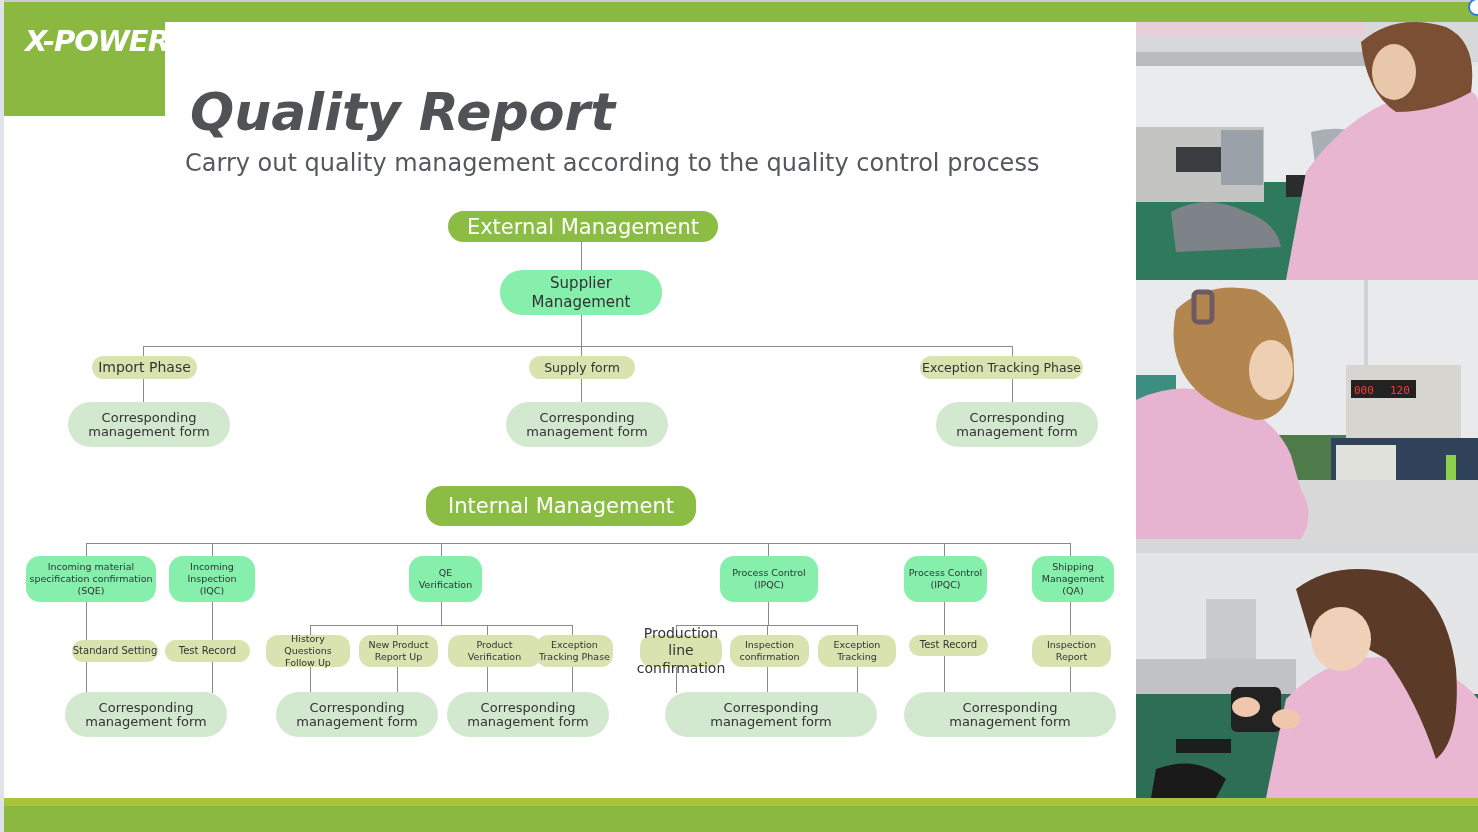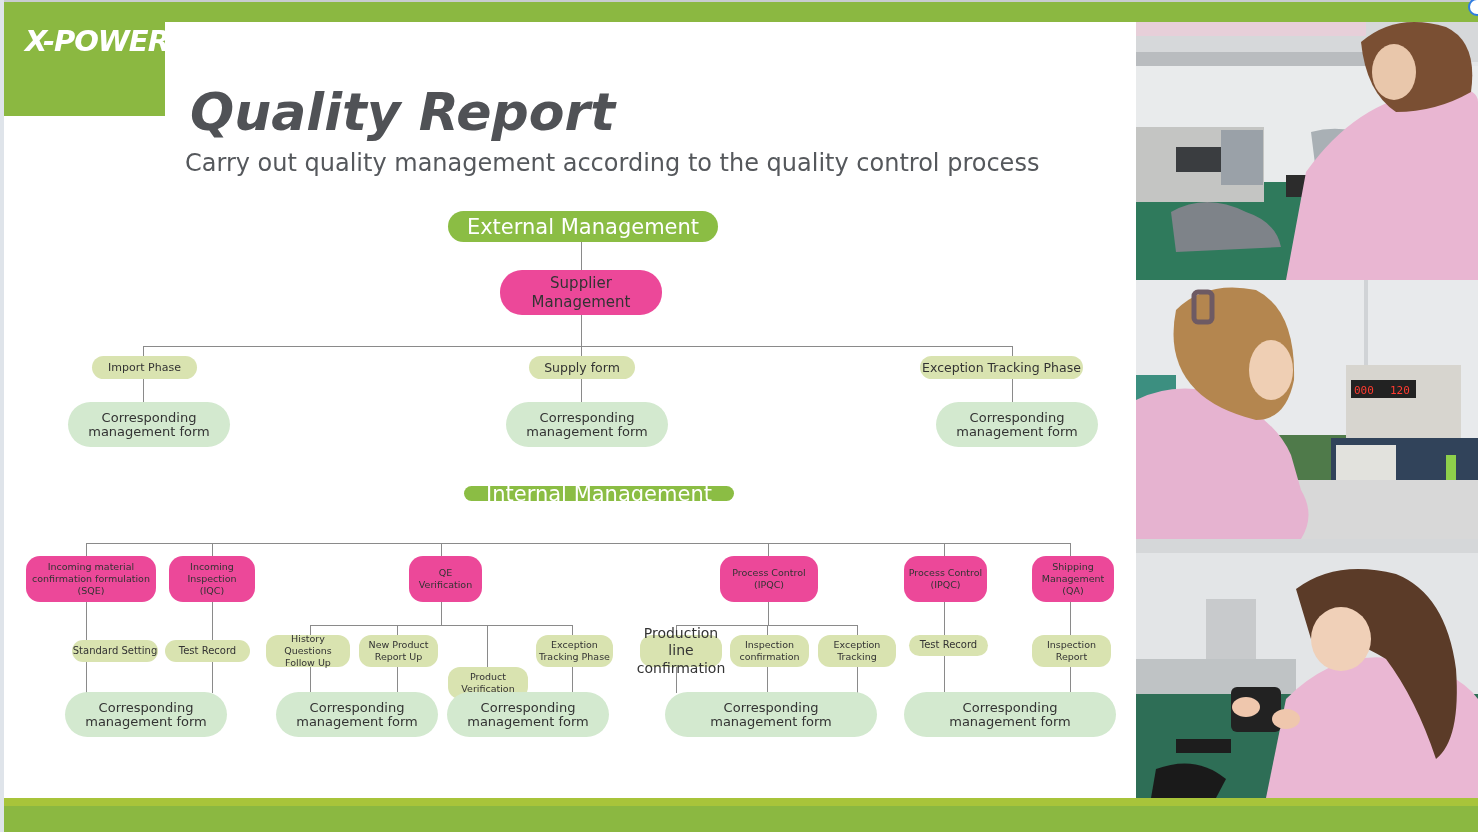--- a/index.html
+++ b/index.html
@@ -6,21 +6,21 @@
   body { width:1478px; height:832px; position:relative; overflow:hidden; background:#ffffff; font-family:"DejaVu Sans", sans-serif; }
   .edge-left { position:absolute; left:0; top:0; width:4px; height:832px; background:#dfe4ea; }
   .top-bar { position:absolute; left:4px; top:0; width:1474px; height:22px; background:#8bb841; border-top:2px solid #c9ccd0; box-sizing:border-box; }
   .corner-dot { position:absolute; right:-8px; top:-4px; width:14px; height:14px; border-radius:50%; background:#fff; border:2px solid #2f7de1; }
   .logo-box { position:absolute; left:4px; top:22px; width:161px; height:94px; background:#8bb841; }
   .logo-text { position:absolute; left:5px; top:24px; font-family:"DejaVu Sans", sans-serif; font-weight:bold; font-style:italic; font-size:29px; color:#ffffff; letter-spacing:-1px;margin-left:20px; }
   .title { position:absolute; left:190px; top:82px; font-family:"DejaVu Sans", sans-serif; font-weight:bold; font-style:italic; font-size:52px; color:#505256; letter-spacing:0px; }
   .subtitle { position:absolute; left:185px; top:149px; font-family:"DejaVu Sans", sans-serif; font-size:24px; color:#55585c; }
   .line { position:absolute; background:#8a8a8a; }
   .hdr { position:absolute; background:#8bbd44; color:#fff; border-radius:16px; font-size:21px; display:flex; align-items:center; justify-content:center; }
-  .grey { position:absolute; background:#ec4899; color:#333; border-radius:14px; display:flex; align-items:center; justify-content:center; text-align:center; line-height:1.25; }
+  .grey { position:absolute; background:#86efac; color:#333; border-radius:14px; display:flex; align-items:center; justify-content:center; text-align:center; line-height:1.25; }
   .phase { position:absolute; background:#d9e3b0; color:#333; border-radius:12px; display:flex; align-items:center; justify-content:center; text-align:center; line-height:1.25; }
   .form { position:absolute; background:#d3e9cf; color:#333; border-radius:24px; display:flex; align-items:center; justify-content:center; text-align:center; line-height:1.05; font-size:13px; }
   .nl { white-space:pre-line; }
   .photos { position:absolute; left:1136px; top:22px; width:342px; height:776px; overflow:hidden; background:#ccc; }
   .photo { position:absolute; left:0; width:342px; overflow:hidden; }
   .bottom-bar { position:absolute; left:4px; top:798px; width:1474px; height:34px; background:#8bb841; }
   .bottom-bar .hl { position:absolute; left:0; top:0; width:100%; height:8px; background:#a8c43a; }
 </style>
 </head>
 <body>
@@ -40,32 +40,32 @@
 <div class="line" style="left:581px;top:314px;width:1px;height:32px;"></div>
 <div class="line" style="left:143px;top:346px;width:870px;height:1px;"></div>
 <div class="line" style="left:143px;top:346px;width:1px;height:60px;"></div>
 <div class="line" style="left:581px;top:346px;width:1px;height:60px;"></div>
 <div class="line" style="left:1012px;top:346px;width:1px;height:60px;"></div>
 
 <div class="hdr" style="left:448px;top:211px;width:270px;height:31px;">External Management</div>
 <div class="grey nl" style="left:500px;top:270px;width:162px;height:45px;border-radius:22px;font-size:15px;">Supplier
 Management</div>
 
-<div class="phase" style="left:92px;top:356px;width:105px;height:23px;font-size:11px;">Import Phase</div>
+<div class="phase" style="left:92px;top:356px;width:105px;height:23px;font-size:14px;">Import Phase</div>
 <div class="phase" style="left:529px;top:356px;width:106px;height:23px;font-size:12.5px;">Supply form</div>
 <div class="phase" style="left:920px;top:356px;width:163px;height:23px;font-size:12.5px;">Exception Tracking Phase</div>
 
 <div class="form nl" style="left:68px;top:402px;width:162px;height:45px;">Corresponding
 management form</div>
 <div class="form nl" style="left:506px;top:402px;width:162px;height:45px;">Corresponding
 management form</div>
 <div class="form nl" style="left:936px;top:402px;width:162px;height:45px;">Corresponding
 management form</div>
 
-<div class="hdr" style="left:464px;top:486px;width:270px;height:15px;">Internal Management</div>
+<div class="hdr" style="left:426px;top:486px;width:270px;height:40px;">Internal Management</div>
 
 <div class="line" style="left:86px;top:543px;width:985px;height:1px;"></div>
 <div class="line" style="left:86px;top:543px;width:1px;height:150px;"></div>
 <div class="line" style="left:212px;top:543px;width:1px;height:150px;"></div>
 <div class="line" style="left:441px;top:543px;width:1px;height:82px;"></div>
 <div class="line" style="left:768px;top:543px;width:1px;height:82px;"></div>
 <div class="line" style="left:944px;top:543px;width:1px;height:150px;"></div>
 <div class="line" style="left:1070px;top:543px;width:1px;height:150px;"></div>
 
 <div class="line" style="left:310px;top:625px;width:263px;height:1px;"></div>
@@ -73,42 +73,42 @@
 <div class="line" style="left:397px;top:625px;width:1px;height:68px;"></div>
 <div class="line" style="left:487px;top:625px;width:1px;height:68px;"></div>
 <div class="line" style="left:572px;top:625px;width:1px;height:68px;"></div>
 
 <div class="line" style="left:676px;top:625px;width:182px;height:1px;"></div>
 <div class="line" style="left:676px;top:625px;width:1px;height:68px;"></div>
 <div class="line" style="left:767px;top:625px;width:1px;height:68px;"></div>
 <div class="line" style="left:857px;top:625px;width:1px;height:68px;"></div>
 
 <div class="grey nl" style="left:26px;top:556px;width:130px;height:46px;font-size:9.5px;">Incoming material
-confirmation formulation
+specification confirmation
 (SQE)</div>
 <div class="grey nl" style="left:169px;top:556px;width:86px;height:46px;font-size:9.5px;">Incoming
 Inspection
 (IQC)</div>
 <div class="grey nl" style="left:409px;top:556px;width:73px;height:46px;font-size:9.5px;">QE
 Verification</div>
 <div class="grey nl" style="left:720px;top:556px;width:98px;height:46px;font-size:9.5px;">Process Control
 (IPQC)</div>
 <div class="grey nl" style="left:904px;top:556px;width:83px;height:46px;font-size:9.5px;">Process Control
 (IPQC)</div>
 <div class="grey nl" style="left:1032px;top:556px;width:82px;height:46px;font-size:9.5px;">Shipping
 Management
 (QA)</div>
 
 <div class="phase nl" style="left:45px;top:640px;width:86px;height:22px;font-size:10px;margin-left:27px;">Standard Setting</div>
 <div class="phase nl" style="left:165px;top:640px;width:85px;height:22px;font-size:10px;">Test Record</div>
 <div class="phase nl" style="left:266px;top:635px;width:84px;height:32px;font-size:9.5px;">History Questions
 Follow Up</div>
 <div class="phase nl" style="left:359px;top:635px;width:79px;height:32px;font-size:9.5px;">New Product
 Report Up</div>
-<div class="phase nl" style="left:448px;top:635px;width:80px;height:32px;font-size:9.5px;margin-top:32px;">Product
+<div class="phase nl" style="left:448px;top:635px;width:93px;height:32px;font-size:9.5px;">Product
 Verification</div>
 <div class="phase nl" style="left:536px;top:635px;width:77px;height:32px;font-size:9.5px;">Exception
 Tracking Phase</div>
 <div class="phase nl" style="left:640px;top:635px;width:82px;height:32px;font-size:14px;">Production line
 confirmation</div>
 <div class="phase nl" style="left:730px;top:635px;width:79px;height:32px;font-size:9.5px;">Inspection
 confirmation</div>
 <div class="phase nl" style="left:818px;top:635px;width:78px;height:32px;font-size:9.5px;">Exception
 Tracking</div>
 <div class="phase nl" style="left:909px;top:635px;width:79px;height:21px;font-size:10px;">Test Record</div>

